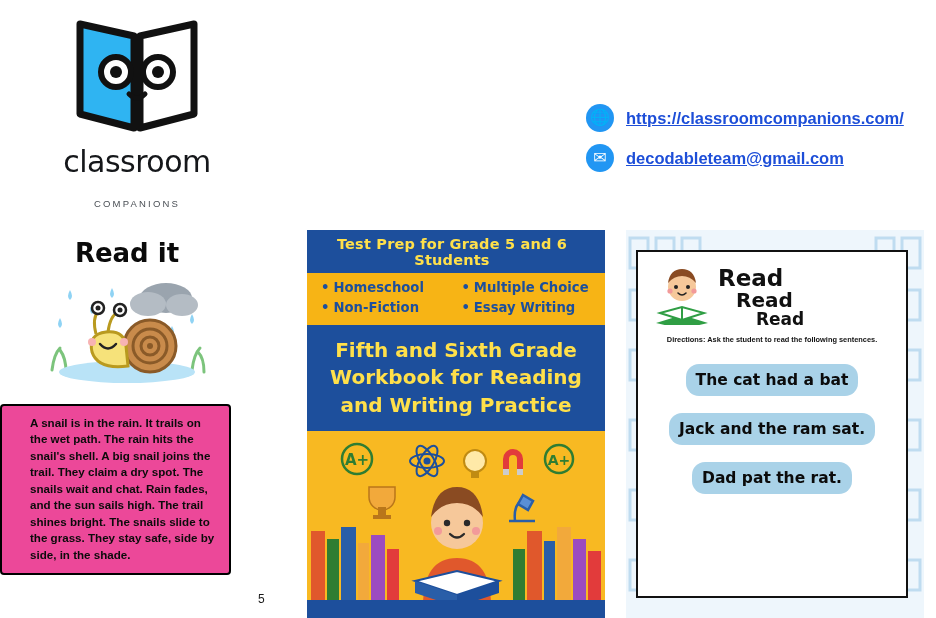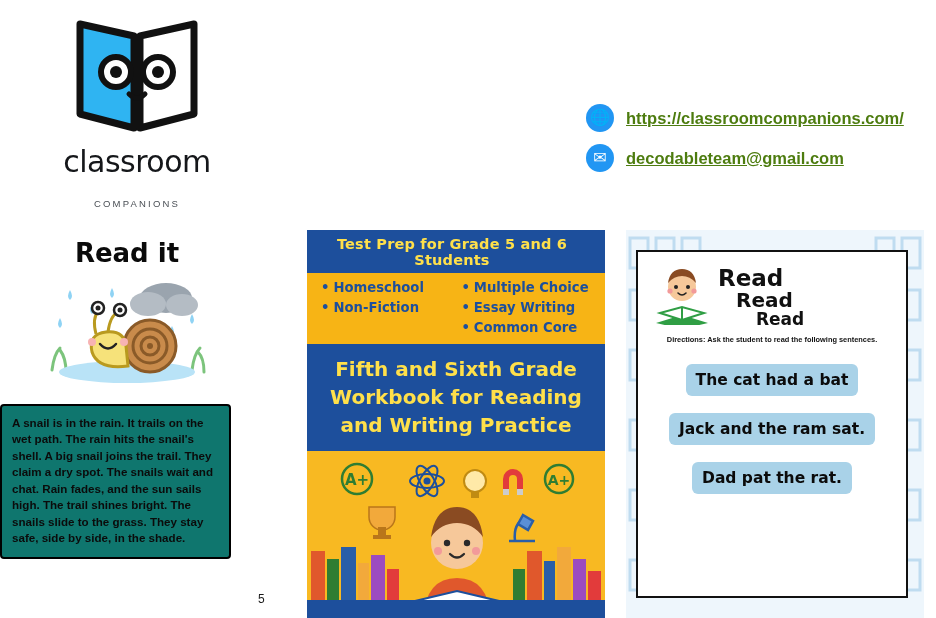--- a/index.html
+++ b/index.html
@@ -62,21 +62,21 @@
     justify-content: center;
     font-size: 16px;
     margin-right: 12px;
     flex: 0 0 auto;
     line-height: 1;
   }
   .contact-link {
     font-family: "Liberation Sans", sans-serif;
     font-size: 16.5px;
     font-weight: bold;
-    color: #4d7c0f;
+    color: #1d4ed8;
     text-decoration: underline;
     white-space: nowrap;
   }
 
   
   #read-it-panel {
     position: absolute;
     left: 0;
     top: 238px;
     width: 254px;
@@ -92,22 +92,22 @@
   #snail-illustration {
     width: 170px;
     height: 112px;
     margin: 0 auto;
     display: block;
   }
   #story-box {
     margin-top: 18px;
     border: 2px solid #000000;
     border-radius: 4px;
-    padding: 9px 10px 10px 10px;
-    background: #0f766e;
+    padding: 9px 10px 10px 28px;
+    background: #ec4899;
     width: 231px;
     box-sizing: border-box;
   }
   #story-text {
     font-family: "Liberation Sans", sans-serif;
     font-size: 11.6px;
     font-weight: bold;
     line-height: 1.42;
     color: #0b0b0b;
     margin: 0;
@@ -232,21 +232,21 @@
   .ws-sentence {
     background: #a9d2e8;
     color: #0b0b0b;
     font-family: "DejaVu Sans", sans-serif;
     font-weight: bold;
     font-size: 15.5px;
     text-align: center;
     padding: 7px 10px;
     margin: 17px auto 0 auto;
     display: table;
-    border-radius: 6px;
+    border-radius: 13px;
   }
   .ws-s1 { margin-top: 20px; }
 </style>
 </head>
 <body>
 
 <div id="logo-block">
   <svg id="logo-mark" viewBox="0 0 130 130">
     <path d="M8 14 L62 26 L62 118 L8 104 Z" fill="#2fb4f2" stroke="#111" stroke-width="7" stroke-linejoin="round"></path>
     <path d="M122 14 L68 26 L68 118 L122 104 Z" fill="#ffffff" stroke="#111" stroke-width="7" stroke-linejoin="round"></path>
@@ -334,21 +334,20 @@
   <div id="cover-topbar">Test Prep for Grade 5 and 6 Students</div>
 
   <div id="cover-bullets">
     <div class="bullet-col">
       <div class="bullet-item">Homeschool</div>
       <div class="bullet-item">Non-Fiction</div>
     </div>
     <div class="bullet-col">
       <div class="bullet-item">Multiple Choice</div>
       <div class="bullet-item">Essay Writing</div>
-      <div class="bullet-item">Common Core</div>
     </div>
   </div>
 
   <div id="cover-titleblock">Fifth and Sixth Grade Workbook for Reading and Writing Practice</div>
 
   <div id="cover-art">
     <svg viewBox="0 0 298 175" width="298" height="175">
       <rect x="0" y="0" width="298" height="175" fill="#f7b415"></rect>
 
       <rect x="0" y="0" width="298" height="175" fill="#f9c23c" opacity="0.35"></rect>

